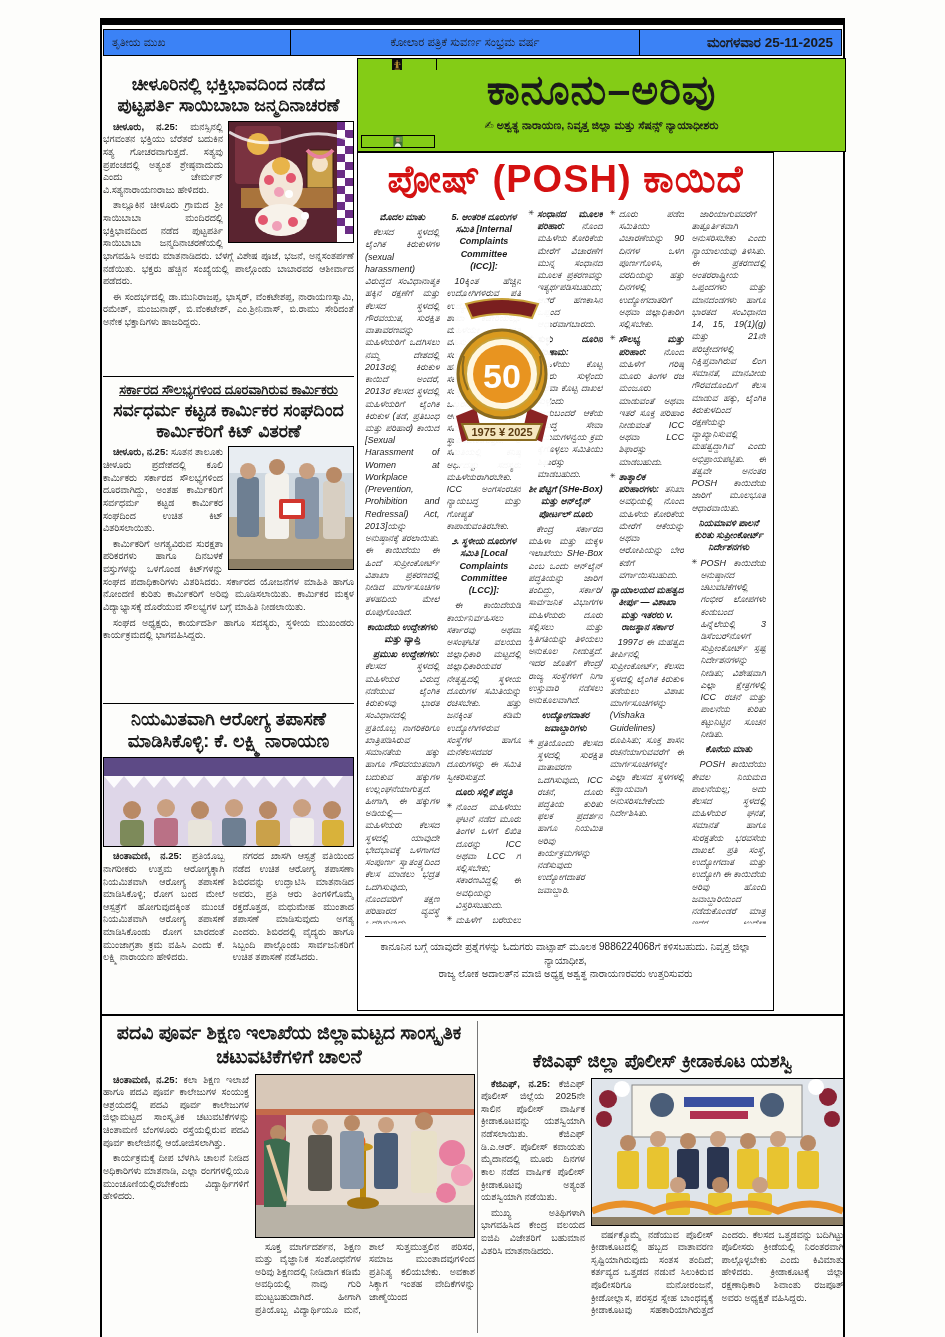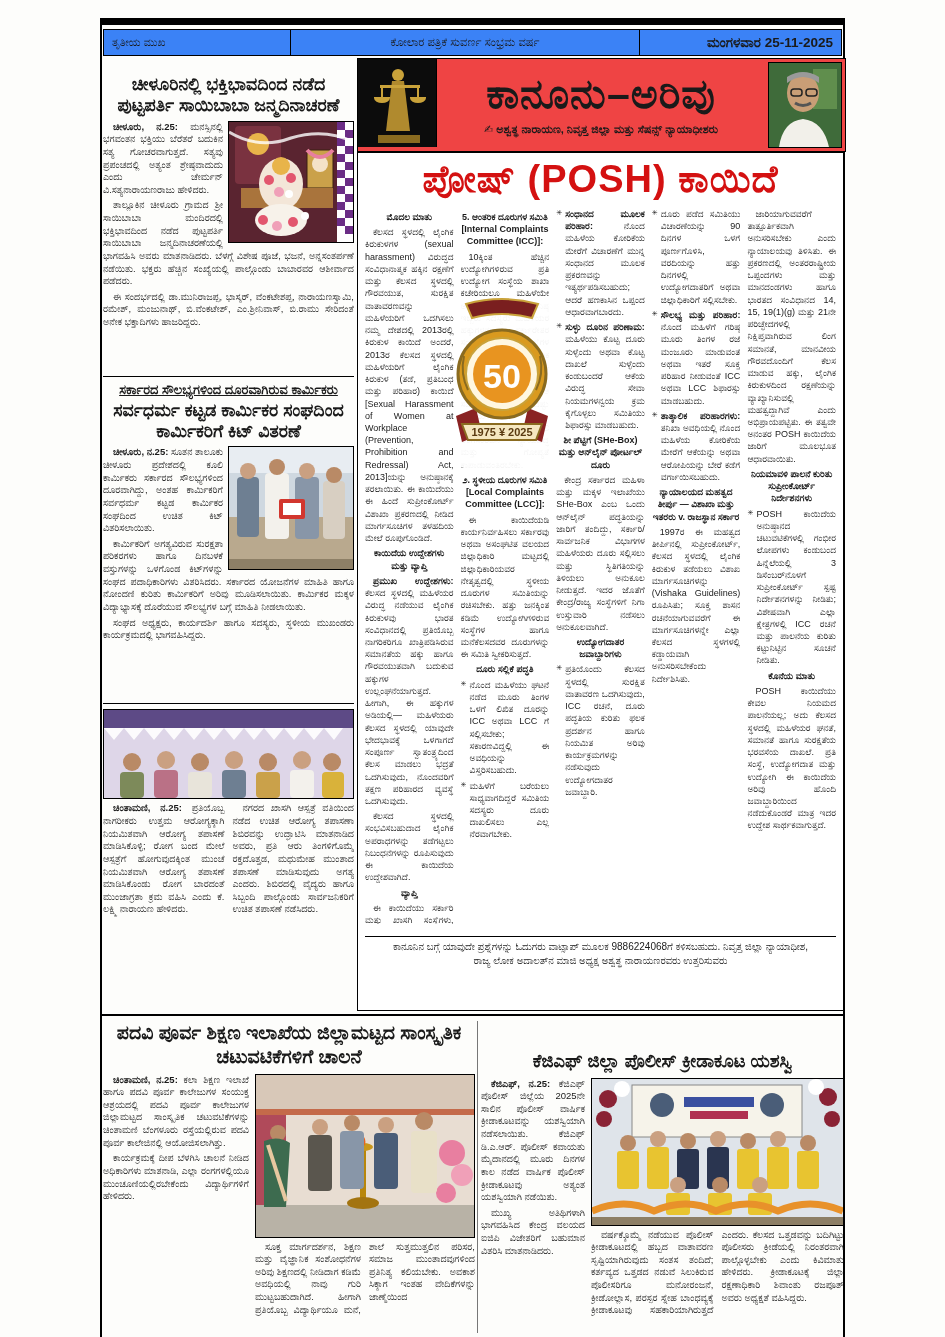--- a/index.html
+++ b/index.html
@@ -24,29 +24,29 @@
   .kicker{font-size:13px;font-weight:bold;text-align:center;text-decoration:underline;margin:2px 0 1px 0;}
   .headline-s{font-size:17.5px;line-height:1.22;font-weight:bold;text-align:center;margin:2px 0 4px 0;}
   .body-txt{font-size:9.5px;line-height:1.33;text-align:justify;}
   .body-txt .para{margin-bottom:3px;text-indent:10px;}
   .body-txt .lead{font-weight:bold;}
   .divider{height:1px;background:#000;margin:5px 0;}
   .ph{border:1px solid #000;background:#ddd;display:block;}
   .float-r{float:right;margin:0 0 3px 5px;}
   .two-col{column-count:2;column-gap:8px;}
   
-  .masthead{left:357px;top:58px;width:487px;height:92px;border:1.5px solid #000;display:flex;background:#ef4444;}
+  .masthead{left:357px;top:58px;width:487px;height:92px;border:1.5px solid #000;display:flex;background:#84cc16;flex-direction:column;}
   .mast-center{flex:1;display:flex;flex-direction:column;align-items:center;justify-content:center;}
   .mast-title{font-size:41px;font-weight:900;letter-spacing:1px;line-height:1;}
   .mast-byline{font-size:11px;margin-top:8px;font-weight:bold;}
   
-  .poshbox{left:357px;top:152px;width:487px;height:859px;border:1.5px solid #000;background:#fff;box-sizing:border-box;padding:3px 7px;}
+  .poshbox{left:357px;top:152px;width:417px;height:859px;border:1.5px solid #000;background:#fff;box-sizing:border-box;padding:3px 7px;}
   .posh-headline{color:#d41111;font-size:38px;font-weight:900;text-align:center;letter-spacing:1px;margin:2px 0 6px 0;}
   .posh-cols{display:flex;gap:7px;height:716px;overflow:hidden;}
-  .posh-col{width:88px;flex:1;font-size:9px;line-height:1.36;text-align:justify;overflow:hidden;}
+  .posh-col{width:88px;flex:1;font-size:9px;line-height:1.36;text-align:justify;overflow:hidden;font-style:italic;}
   .posh-col .para{margin-bottom:3px;text-indent:8px;}
   .posh-col .subhead{font-weight:bold;text-align:center;margin:3px 0;text-indent:0;}
   .posh-col .bullet{margin-bottom:3px;position:relative;padding-left:9px;}
   .posh-col .bullet .marker{position:absolute;left:0;top:0;font-size:7px;}
   .posh-col .lead{font-weight:bold;}
   .posh-footer{border-top:1.5px solid #000;margin-top:12px;padding-top:3px;text-align:center;font-size:10px;line-height:1.35;}
   .anniv-logo{left:452px;top:296px;width:100px;height:172px;}
   
   .bl-art{left:103px;top:1021px;width:372px;}
   .br-art{left:481px;top:1021px;width:363px;}
@@ -143,20 +143,21 @@
           <div class="para"><span class="lead">ಚೀಳೂರು, ನ.25: </span>ಸೂತನ ತಾಲೂಕು ಚೀಳೂರು ಪ್ರದೇಶದಲ್ಲಿ ಕೂಲಿ ಕಾರ್ಮಿಕರು ಸರ್ಕಾರದ ಸೌಲಭ್ಯಗಳಿಂದ ದೂರವಾಗಿದ್ದು, ಅಂತಹ ಕಾರ್ಮಿಕರಿಗೆ ಸರ್ವಧರ್ಮ ಕಟ್ಟಡ ಕಾರ್ಮಿಕರ ಸಂಘದಿಂದ ಉಚಿತ ಕಿಟ್ ವಿತರಿಸಲಾಯಿತು.</div>
           <div class="para">ಕಾರ್ಮಿಕರಿಗೆ ಅಗತ್ಯವಿರುವ ಸುರಕ್ಷತಾ ಪರಿಕರಗಳು ಹಾಗೂ ದಿನಬಳಕೆ ವಸ್ತುಗಳನ್ನು ಒಳಗೊಂಡ ಕಿಟ್‌ಗಳನ್ನು ಸಂಘದ ಪದಾಧಿಕಾರಿಗಳು ವಿತರಿಸಿದರು. ಸರ್ಕಾರದ ಯೋಜನೆಗಳ ಮಾಹಿತಿ ಹಾಗೂ ನೋಂದಣಿ ಕುರಿತು ಕಾರ್ಮಿಕರಿಗೆ ಅರಿವು ಮೂಡಿಸಲಾಯಿತು. ಕಾರ್ಮಿಕರ ಮಕ್ಕಳ ವಿದ್ಯಾಭ್ಯಾಸಕ್ಕೆ ದೊರೆಯುವ ಸೌಲಭ್ಯಗಳ ಬಗ್ಗೆ ಮಾಹಿತಿ ನೀಡಲಾಯಿತು.</div>
           <div class="para">ಸಂಘದ ಅಧ್ಯಕ್ಷರು, ಕಾರ್ಯದರ್ಶಿ ಹಾಗೂ ಸದಸ್ಯರು, ಸ್ಥಳೀಯ ಮುಖಂಡರು ಕಾರ್ಯಕ್ರಮದಲ್ಲಿ ಭಾಗವಹಿಸಿದ್ದರು.</div>
         </div>
     </div>
   </div>
 
   <div class="divider"></div>
 
   <div>
+    <div class="headline-s" style="font-size:18px;">ನಿಯಮಿತವಾಗಿ ಆರೋಗ್ಯ ತಪಾಸಣೆ ಮಾಡಿಸಿಕೊಳ್ಳಿ: ಕೆ. ಲಕ್ಷ್ಮಿ ನಾರಾಯಣ</div>
     <svg class="ph" width="249" height="88" viewBox="0 0 249 88">
       <rect width="249" height="88" fill="#ded6e8"></rect>
       <rect width="249" height="18" fill="#5d4a86"></rect>
       <path d="M0 18 l10 12 10-12 10 12 10-12 10 12 10-12 10 12 10-12 10 12 10-12 10 12 10-12 10 12 10-12 10 12 10-12 10 12 10-12 10 12 10-12 10 12 10-12 10 12 9-12" fill="#fff" opacity="0.9"></path>
       <circle cx="28" cy="52" r="9" fill="#b98a66"></circle>
         <rect x="16" y="62" width="24" height="26" rx="4" fill="#7d8a5a"></rect>
       <circle cx="62" cy="50" r="9" fill="#caa081"></circle>
         <rect x="50" y="60" width="24" height="28" rx="4" fill="#ba7186"></rect>
       <circle cx="96" cy="52" r="9" fill="#b98a66"></circle>
         <rect x="84" y="62" width="24" height="26" rx="4" fill="#e8e4da"></rect>

